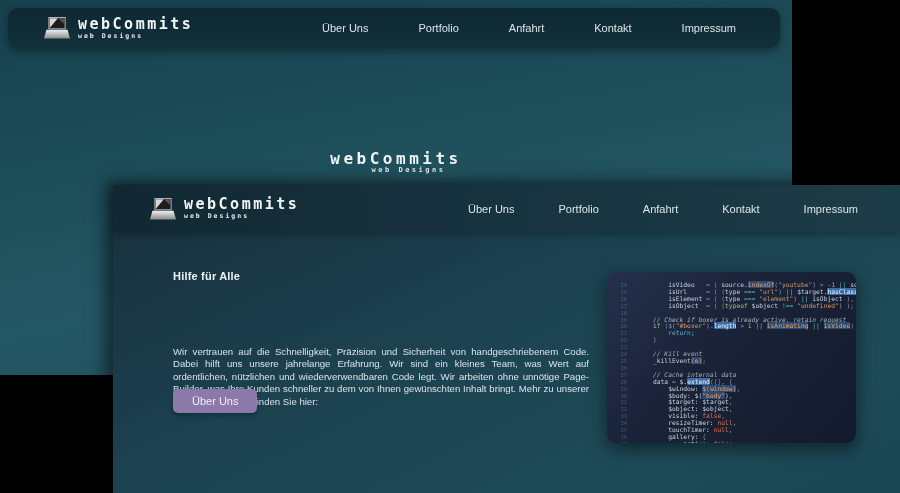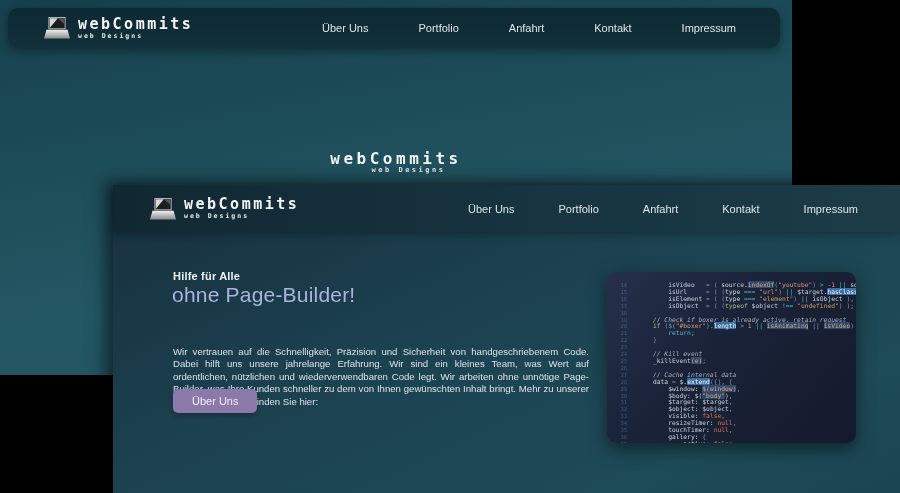--- a/index.html
+++ b/index.html
@@ -132,21 +132,20 @@
       <nav class="nav-links">
         <a class="nav-link">Über Uns</a>
         <a class="nav-link">Portfolio</a>
         <a class="nav-link">Anfahrt</a>
         <a class="nav-link">Kontakt</a>
         <a class="nav-link">Impressum</a>
       </nav>
     </div>
 
     <div class="kicker">Hilfe für Alle</div>
-    <h1 class="headline">ohne Page-Builder!</h1>
     <p class="bodytext">Wir vertrauen auf die Schnelligkeit, Präzision und Sicherheit von handgeschriebenem Code. Dabei hilft uns unsere jahrelange Erfahrung. Wir sind ein kleines Team, was Wert auf ordentlichen, nützlichen und wiederverwendbaren Code legt. Wir arbeiten ohne unnötige Page-Builder, was Ihre Kunden schneller zu dem von Ihnen gewünschten Inhalt bringt. Mehr zu unserer Firmenphilosophie finden Sie hier:</p>
     <button class="cta-button">Über Uns</button>
 
     <div class="code-panel">
       <div>
           <div class="code-line"><span class="ln">14</span><span class="id">    isVideo   </span><span class="op">= ( </span><span class="id">source.</span><span class="h1">indexOf</span><span class="op">(</span><span class="st">"youtube"</span><span class="op">) </span><span class="cy">&gt; </span><span class="st">-1</span><span class="cy"> || </span><span class="id">source.</span></div>
           <div class="code-line"><span class="ln">15</span><span class="id">    isUrl     </span><span class="op">= ( (</span><span class="id">type </span><span class="cy">=== </span><span class="st">"url"</span><span class="op">) </span><span class="cy">|| </span><span class="id">$target.</span><span class="h2">hasClass</span></div>
           <div class="code-line"><span class="ln">16</span><span class="id">    isElement </span><span class="op">= ( (</span><span class="id">type </span><span class="cy">=== </span><span class="st">"element"</span><span class="op">) </span><span class="cy">|| </span><span class="id">isObject </span><span class="op">),</span></div>
           <div class="code-line"><span class="ln">17</span><span class="id">    isObject  </span><span class="op">= ( (</span><span class="kw">typeof </span><span class="id">$object </span><span class="cy">!== </span><span class="st">"undefined"</span><span class="op">) );</span></div>
           <div class="code-line"><span class="ln">18</span> </div>

